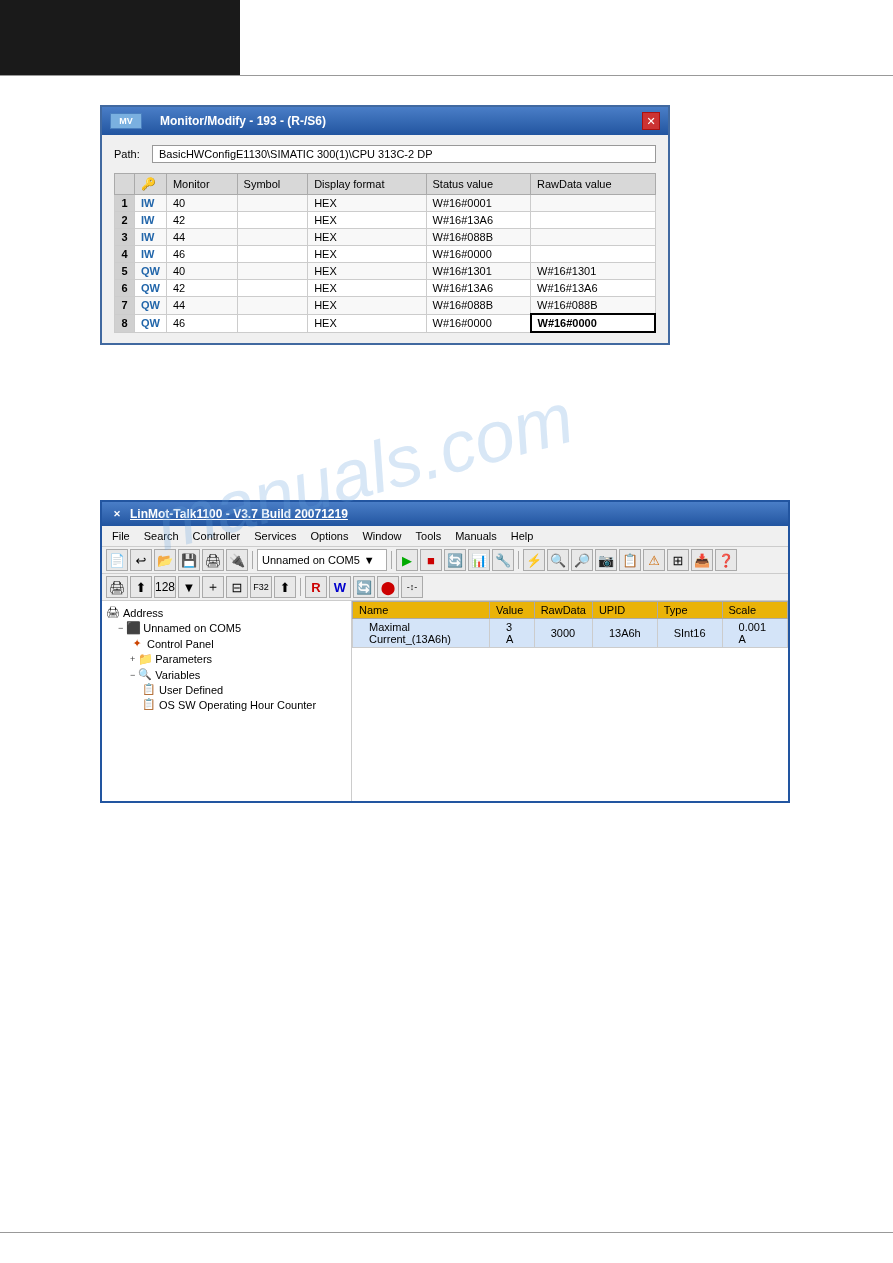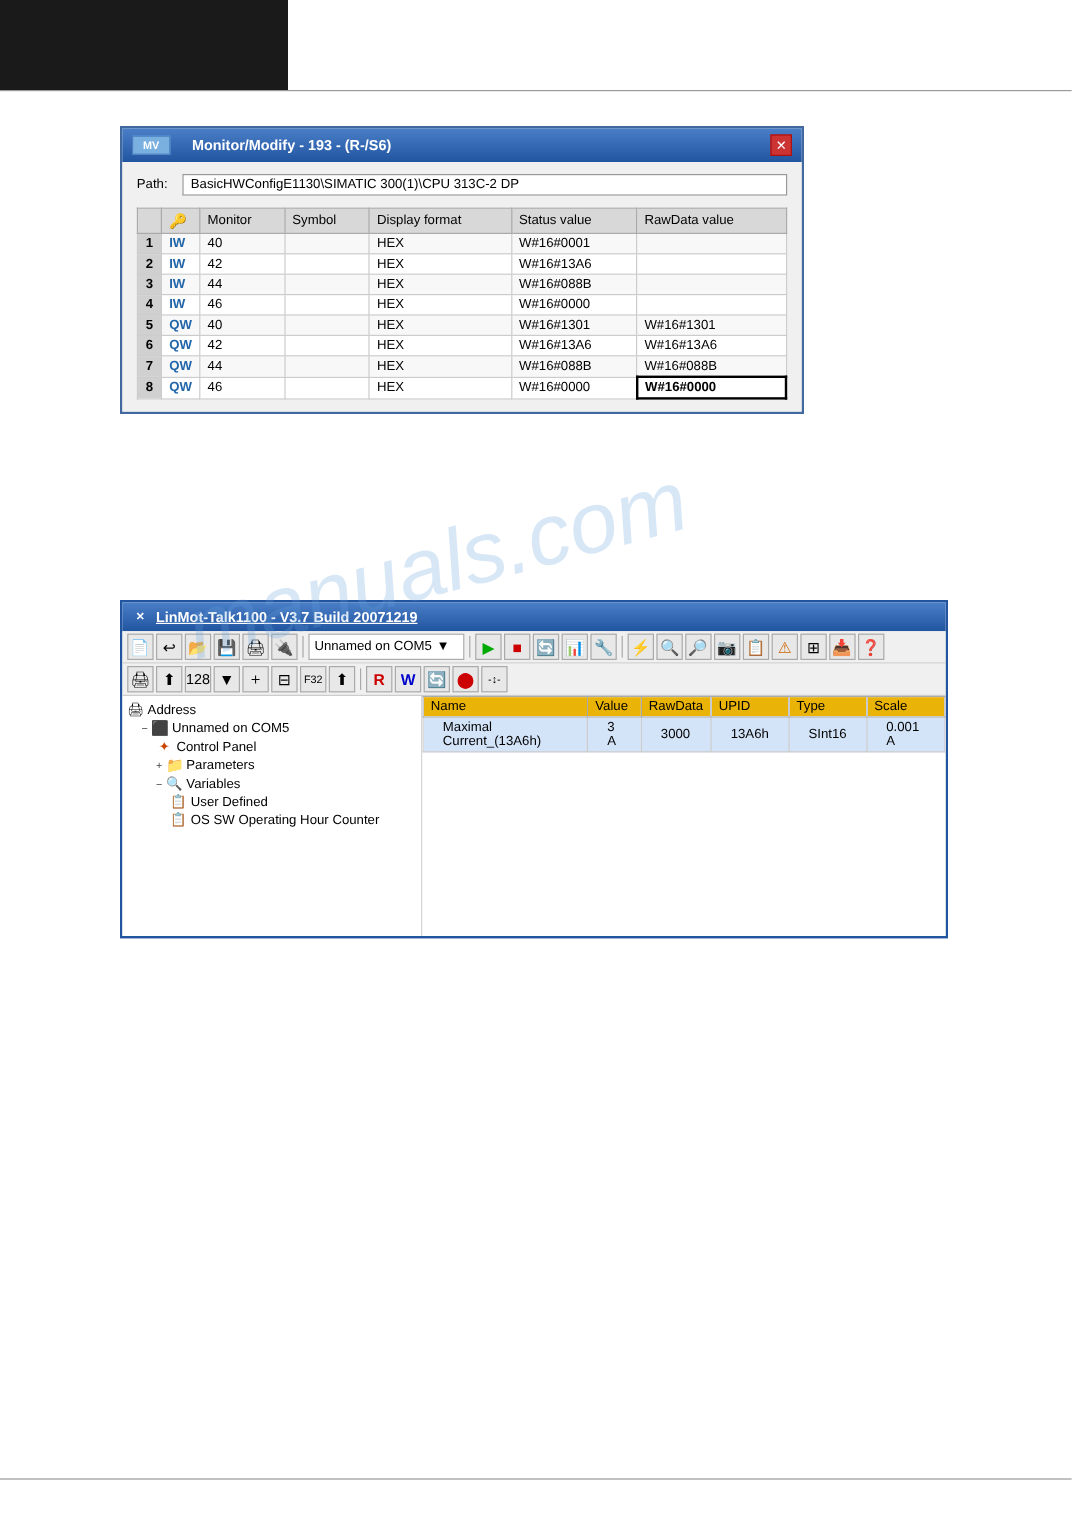--- a/index.html
+++ b/index.html
@@ -500,20 +500,31 @@
   </div>
 </div>
 
 <div class="linmot-window">
 
   <div class="linmot-titlebar">
     <div class="linmot-title-icon">✕</div>
     <span class="linmot-title-text">LinMot-Talk1100 - V3.7 Build 20071219</span>
   </div>
 
+  <div class="linmot-menubar" id="linmot-menubar">
+  <div class="menu-item">File</div>
+      <div class="menu-item">Search</div>
+      <div class="menu-item">Controller</div>
+      <div class="menu-item">Services</div>
+      <div class="menu-item">Options</div>
+      <div class="menu-item">Window</div>
+      <div class="menu-item">Tools</div>
+      <div class="menu-item">Manuals</div>
+      <div class="menu-item">Help</div>
+    </div>
 
   <div class="linmot-toolbar">
     <div class="toolbar-btn" title="New">📄</div>
     <div class="toolbar-btn" title="Back">↩</div>
     <div class="toolbar-btn" title="Open">📂</div>
     <div class="toolbar-btn" title="Save">💾</div>
     <div class="toolbar-btn" title="Print">🖨</div>
     <div class="toolbar-btn" title="Connect">🔌</div>
     <div class="toolbar-separator"></div>
 

